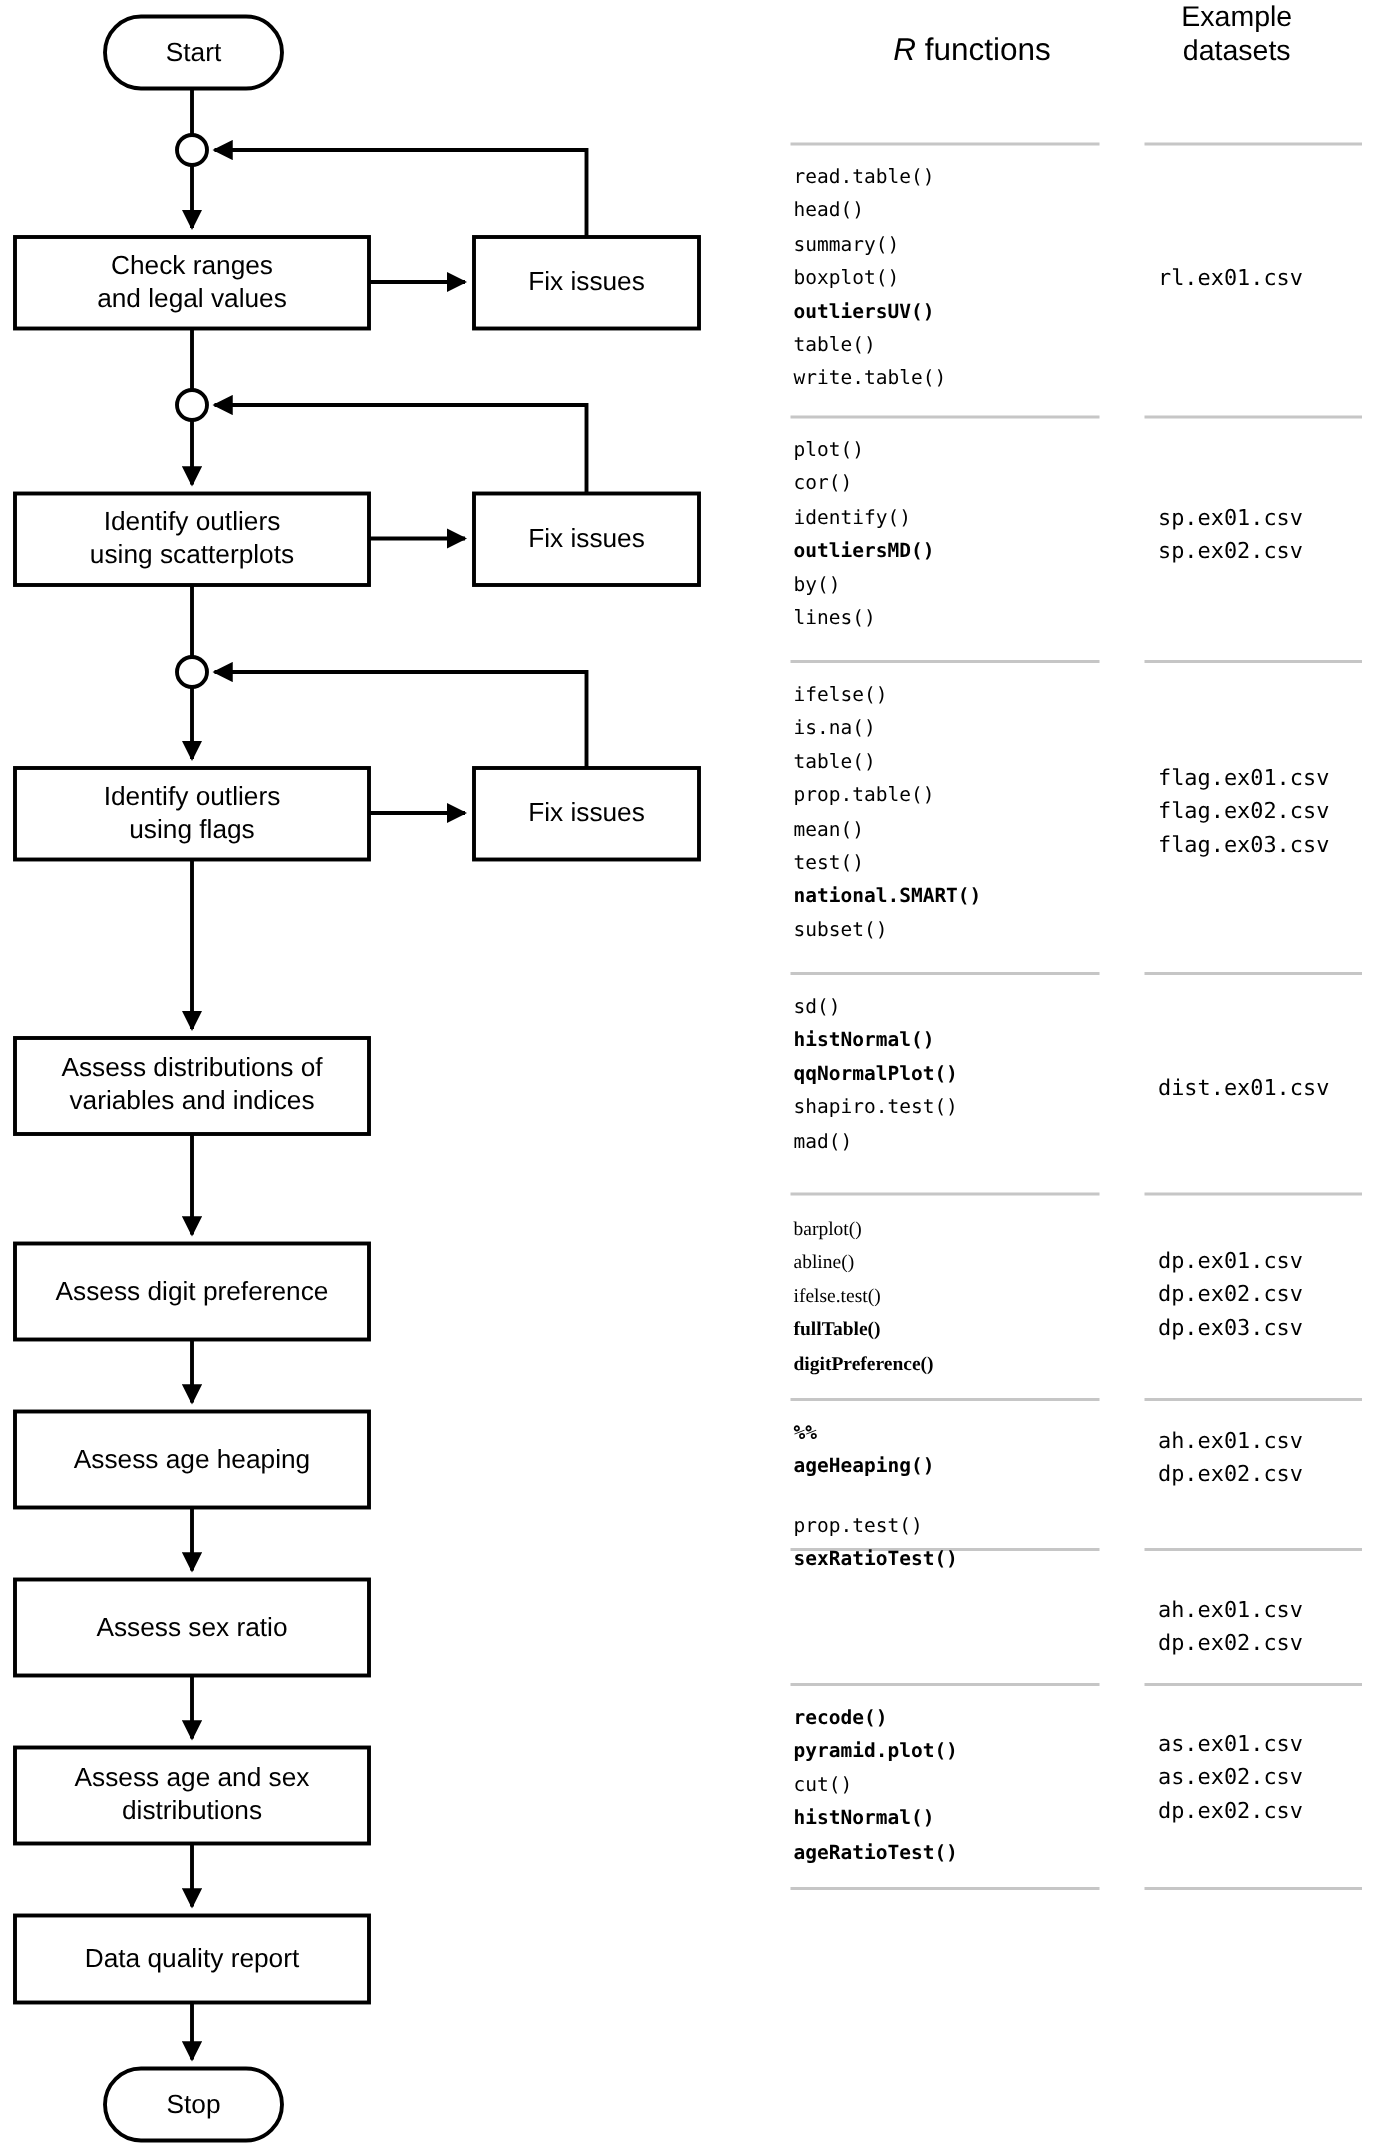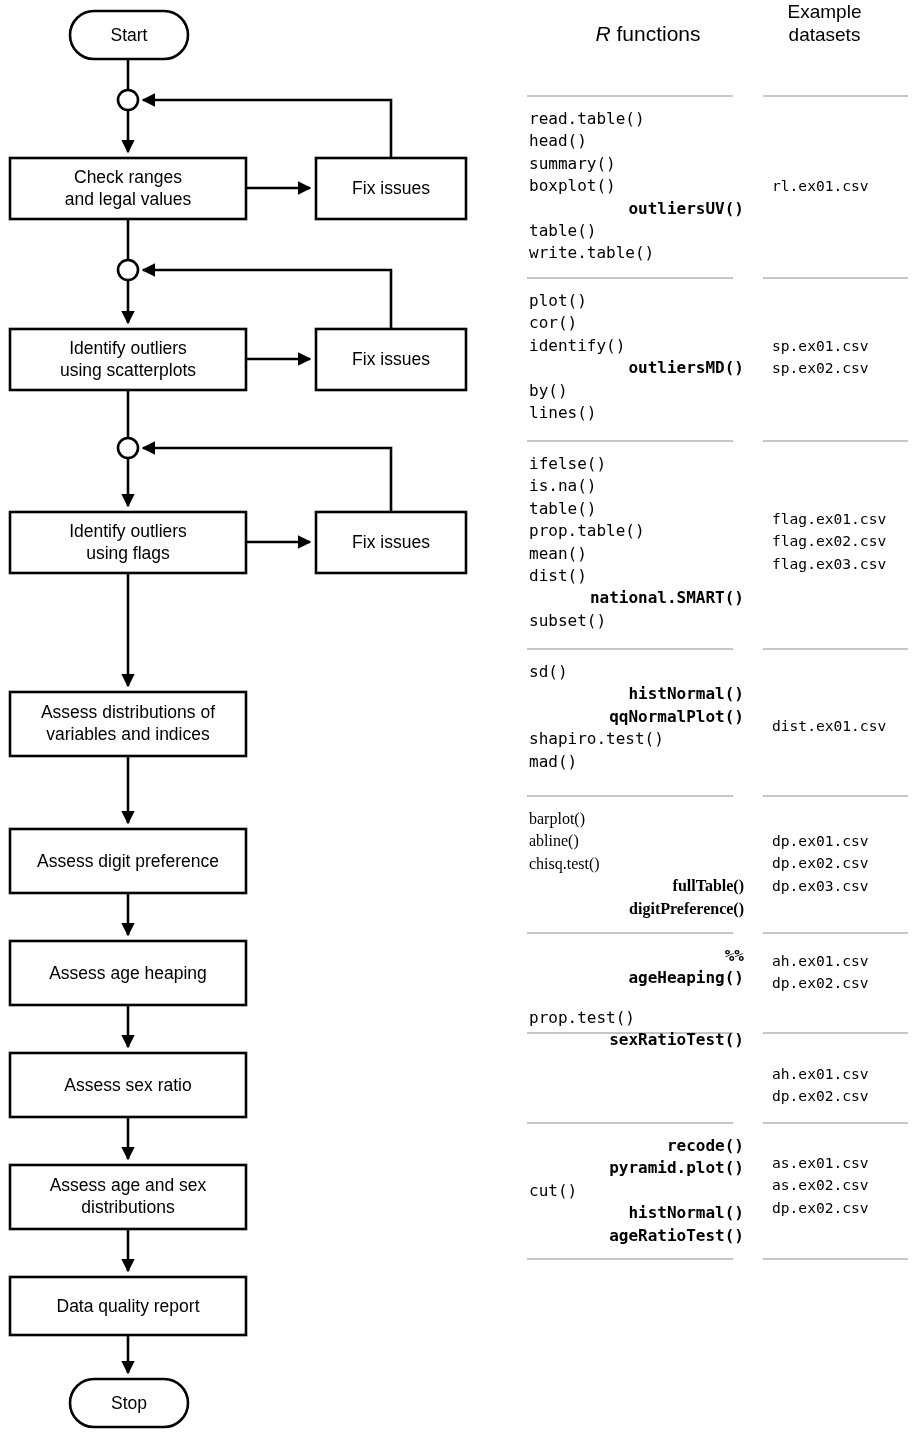--- a/index.html
+++ b/index.html
@@ -99,27 +99,26 @@
   }
   .rule-right {
     left: 263px;
     width: 145px;
   }
   .fn-list {
     position: absolute;
     left: 29px;
     width: 215px;
     font-family: "DejaVu Sans Mono", monospace;
-    font-size: 16px;
+    font-size: 13px;
     line-height: 22.4px;
     white-space: pre;
   }
   .fn-list .b {
     font-weight: bold;
-    text-align: right;
   }
   .ds-list {
     position: absolute;
     left: 272px;
     width: 150px;
     font-family: "DejaVu Sans Mono", monospace;
     font-size: 14.6px;
     line-height: 22.4px;
     white-space: pre;
   }
@@ -271,25 +270,25 @@
         <div class="rule rule-left" style="top: 1122px;"></div>
         <div class="rule rule-right" style="top: 1122px;"></div>
         <div class="rule rule-left" style="top: 1258px;"></div>
         <div class="rule rule-right" style="top: 1258px;"></div>
       </div>
     <div id="groups-container">
         <div class="fn-list" style="top: 108px;"><div>read.table()</div><div>head()</div><div>summary()</div><div>boxplot()</div><div class="b">outliersUV()</div><div>table()</div><div>write.table()</div></div>
         <div class="ds-list" style="top: 175px;"><div>rl.ex01.csv</div></div>
         <div class="fn-list" style="top: 290px;"><div>plot()</div><div>cor()</div><div>identify()</div><div class="b">outliersMD()</div><div>by()</div><div>lines()</div></div>
         <div class="ds-list" style="top: 335px;"><div>sp.ex01.csv</div><div>sp.ex02.csv</div></div>
-        <div class="fn-list" style="top: 453px;"><div>ifelse()</div><div>is.na()</div><div>table()</div><div>prop.table()</div><div>mean()</div><div>dist()</div><div class="b">national.SMART()</div><div>subset()</div></div>
+        <div class="fn-list" style="top: 453px;"><div>ifelse()</div><div>is.na()</div><div>table()</div><div>prop.table()</div><div>mean()</div><div>test()</div><div class="b">national.SMART()</div><div>subset()</div></div>
         <div class="ds-list" style="top: 508px;"><div>flag.ex01.csv</div><div>flag.ex02.csv</div><div>flag.ex03.csv</div></div>
         <div class="fn-list" style="top: 661px;"><div>sd()</div><div class="b">histNormal()</div><div class="b">qqNormalPlot()</div><div>shapiro.test()</div><div>mad()</div></div>
         <div class="ds-list" style="top: 715px;"><div>dist.ex01.csv</div></div>
-        <div class="fn-list" style="top: 808px; font-family: Liberation Serif, serif;"><div>barplot()</div><div>abline()</div><div>chisq.test()</div><div class="b">fullTable()</div><div class="b">digitPreference()</div></div>
+        <div class="fn-list" style="top: 808px; font-family: Liberation Serif, serif;"><div>barplot()</div><div>abline()</div><div>ifelse.test()</div><div class="b">fullTable()</div><div class="b">digitPreference()</div></div>
         <div class="ds-list" style="top: 830px;"><div>dp.ex01.csv</div><div>dp.ex02.csv</div><div>dp.ex03.csv</div></div>
         <div class="fn-list" style="top: 945px;"><div class="b">%%</div><div class="b">ageHeaping()</div></div>
         <div class="ds-list" style="top: 950px;"><div>ah.ex01.csv</div><div>dp.ex02.csv</div></div>
         <div class="fn-list" style="top: 1007px;"><div>prop.test()</div><div class="b">sexRatioTest()</div></div>
         <div class="ds-list" style="top: 1063px;"><div>ah.ex01.csv</div><div>dp.ex02.csv</div></div>
         <div class="fn-list" style="top: 1135px;"><div class="b">recode()</div><div class="b">pyramid.plot()</div><div>cut()</div><div class="b">histNormal()</div><div class="b">ageRatioTest()</div></div>
         <div class="ds-list" style="top: 1152px;"><div>as.ex01.csv</div><div>as.ex02.csv</div><div>dp.ex02.csv</div></div>
       </div>
   </div>
 

